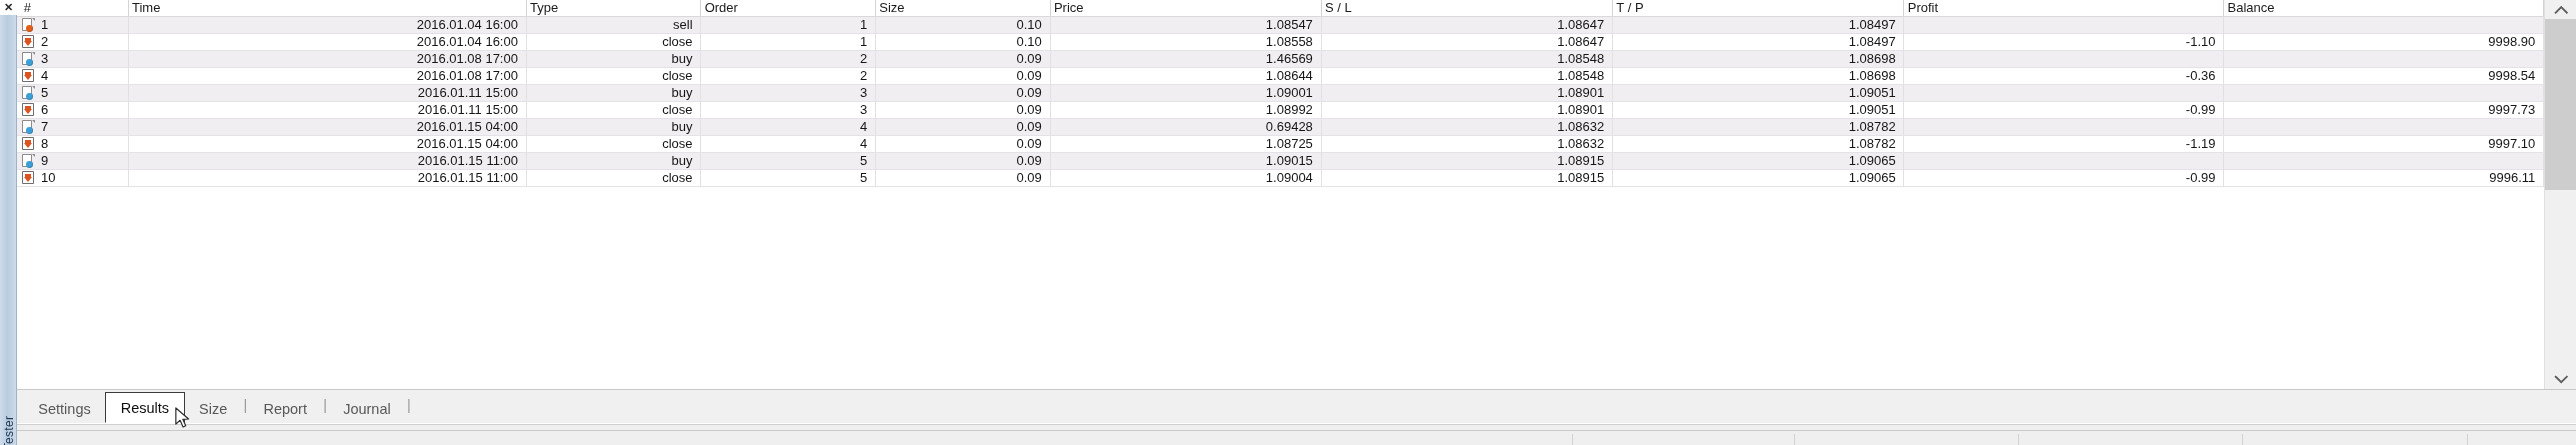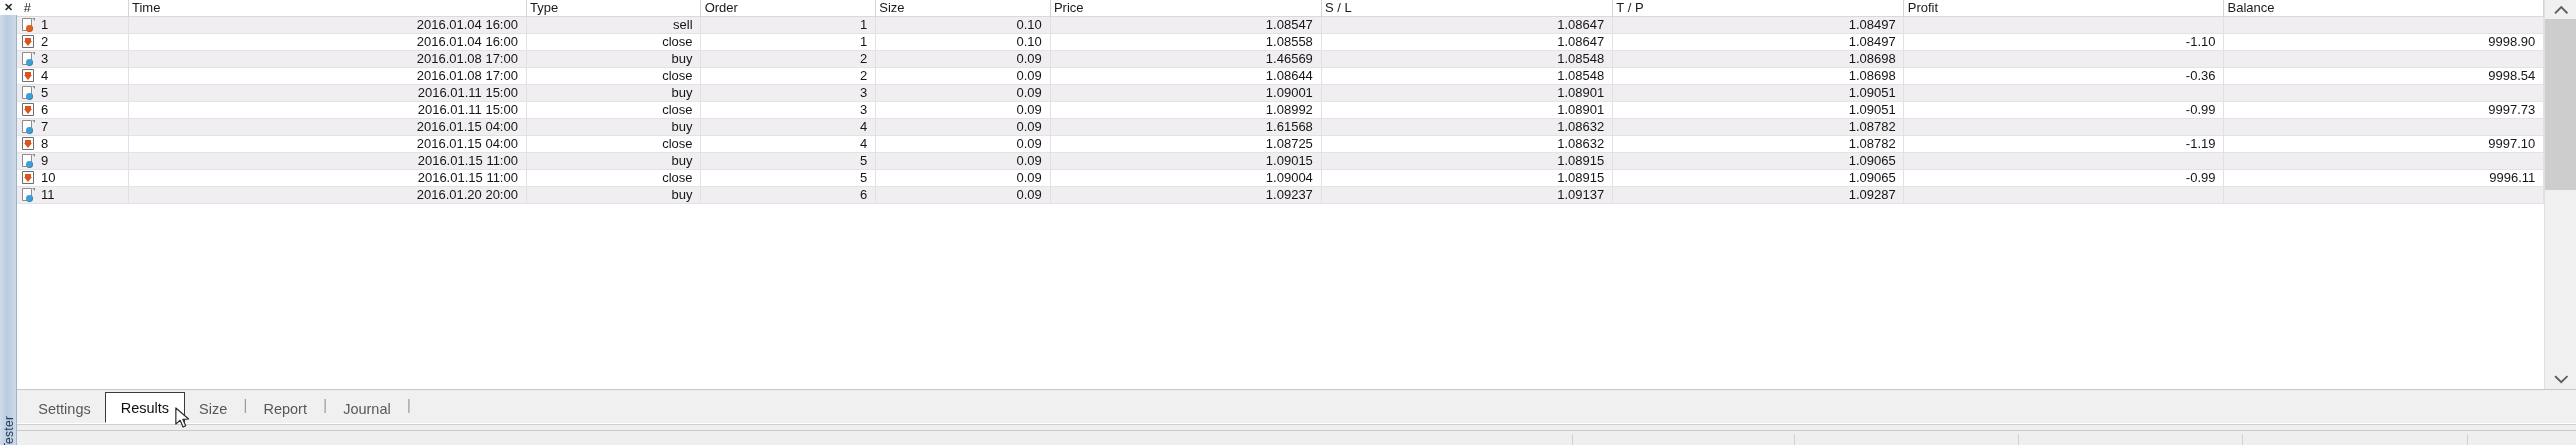--- a/index.html
+++ b/index.html
@@ -484,21 +484,21 @@
                       <span class="bubble"></span>
                     </span>
                     <span class="idnum">7</span>
                   </span>
                 </td>
                 <td></td>
                 <td>2016.01.15 04:00</td>
                 <td>buy</td>
                 <td>4</td>
                 <td>0.09</td>
-                <td>1.61568</td>
+                <td>0.69428</td>
                 <td>1.08632</td>
                 <td>1.08782</td>
                 <td></td>
                 <td></td>
               </tr>
               <tr class="even">
                 <td class="idcell">
                   <span class="idwrap">
                     <span class="ico ico-close">
                       <span class="box"></span>
@@ -555,42 +555,20 @@
                 <td></td>
                 <td>2016.01.15 11:00</td>
                 <td>close</td>
                 <td>5</td>
                 <td>0.09</td>
                 <td>1.09004</td>
                 <td>1.08915</td>
                 <td>1.09065</td>
                 <td>-0.99</td>
                 <td>9996.11</td>
-              </tr>
-              <tr class="odd">
-                <td class="idcell">
-                  <span class="idwrap">
-                    <span class="ico ico-doc buy">
-                      <span class="page"></span>
-                      <span class="fold"></span>
-                      <span class="bubble"></span>
-                    </span>
-                    <span class="idnum">11</span>
-                  </span>
-                </td>
-                <td></td>
-                <td>2016.01.20 20:00</td>
-                <td>buy</td>
-                <td>6</td>
-                <td>0.09</td>
-                <td>1.09237</td>
-                <td>1.09137</td>
-                <td>1.09287</td>
-                <td></td>
-                <td></td>
               </tr>
             </tbody>
         </table>
       </div>
 
       <div class="vscroll">
         <div class="vs-btn">
           <span>
             <svg width="14.5" height="9.4" viewBox="0 0 17 11">
               <path d="M2 9 L8.5 2.5 L15 9" fill="none" stroke="#5d5d5d" stroke-width="2.2" stroke-linecap="square"></path>

